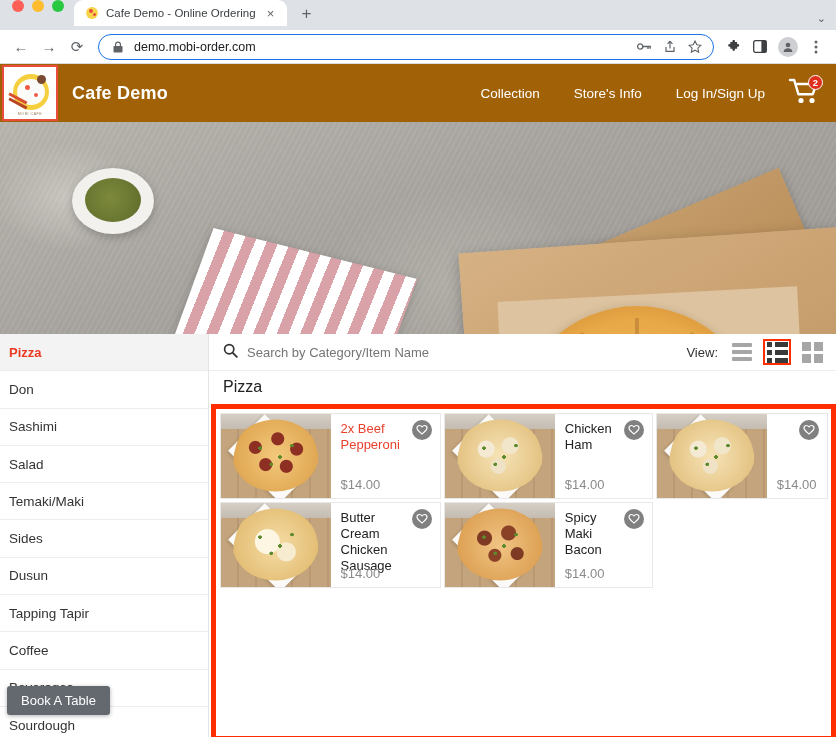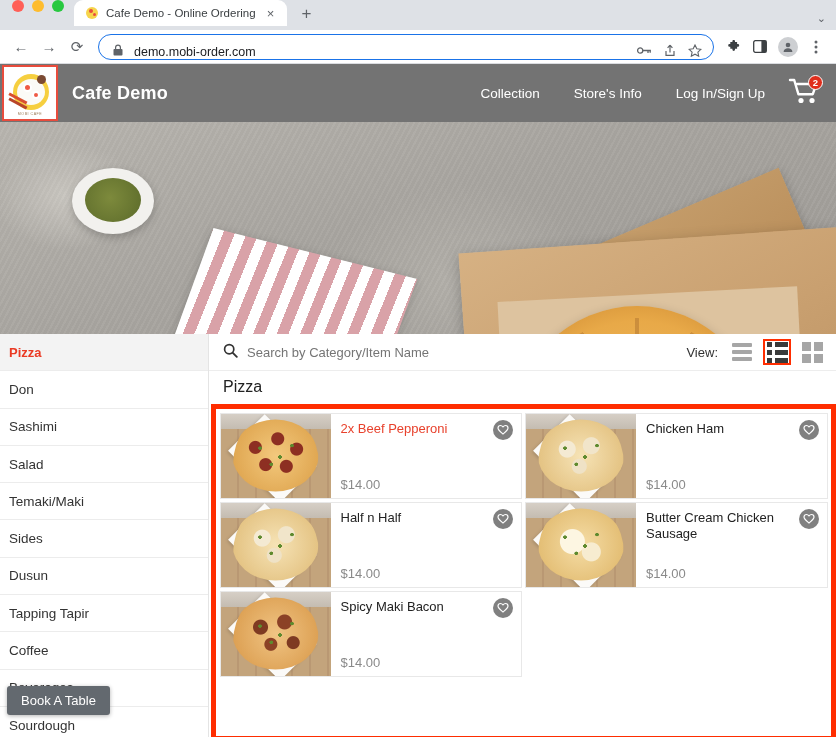--- a/index.html
+++ b/index.html
@@ -67,41 +67,41 @@
     display: flex; align-items: center; gap: 2px;
     padding: 0 8px; border-bottom: 1px solid #dadce0;
   }
   .nav-btn {
     width: 26px; height: 26px; display: flex; align-items: center;
     justify-content: center; color: #5f6368; font-size: 15px;
     border-radius: 50%; flex: 0 0 26px;
   }
   .urlbox {
     flex: 1; height: 26px; border: 1px solid #1a73e8; border-radius: 13px;
-    display: flex; align-items: flex-end; gap: 8px; padding: 0 10px;
+    display: flex; align-items: center; gap: 8px; padding: 0 10px;
     margin: 0 6px; background: #fff;
   }
   .url-text { flex: 1; font-size: 12.5px; color: #202124; }
   .omni-ic {
     width: 17px; height: 17px; display: flex; align-items: center;
     justify-content: center; color: #5f6368; font-size: 12px;
   }
   .ext-ic {
     width: 24px; height: 24px; display: flex; align-items: center;
     justify-content: center; color: #5f6368; font-size: 13px; flex: 0 0 24px;
   }
   .avatar-btn {
     width: 20px; height: 20px; border-radius: 50%; background: #cdcfd2;
     display: flex; align-items: center; justify-content: center;
     margin: 0 4px; flex: 0 0 20px;
   }
 
   
   .site-header {
-    height: 58px; background: #737373; display: flex; align-items: center;
+    height: 58px; background: #a16207; display: flex; align-items: center;
     position: relative;
   }
   .logo-box {
     width: 56px; height: 56px; background: #fff; margin-left: 2px;
     border: 2px solid #e84c3d; position: relative; flex: 0 0 56px;
     overflow: hidden;
   }
   .logo-plate {
     position: absolute; left: 9px; top: 7px; width: 36px; height: 36px;
     border-radius: 50%; background: #f6cf3f;
@@ -276,21 +276,21 @@
   .cat-title {
     height: 32px; display: flex; align-items: center; padding-left: 14px;
     font-size: 16px; color: #222; background: #fff;
   }
 
   .grid-wrap {
     position: absolute; left: 2px; right: 0; top: 70px; bottom: 0;
     border: 5px solid #ff2d00; overflow: hidden;
   }
   .grid {
-    display: grid; grid-template-columns: 1fr 1fr; gap: 0;
+    display: grid; grid-template-columns: 1fr 1fr 1fr; gap: 0;
     background: #fff; padding: 2px;
   }
   .card {
     display: flex; height: 86px; border: 1px solid #e8e8e8;
     background: #fff; position: relative; margin: 1.5px;
   }
   .card-img {
     width: 110px; flex: 0 0 110px; position: relative; overflow: hidden;
     background: linear-gradient(180deg, #cfc4b2 0%, #bda98a 18%, #b0946f 100%);
   }
@@ -627,21 +627,20 @@
 
           <div class="card">
             <div class="card-img">
               <div class="ci-board"></div>
                 <div class="ci-top"></div>
                 <div class="ci-paper"></div>
               <div class="ci-pizza p-chicken"></div>
                 <div class="ci-herb"></div>
             </div>
             <div class="card-body">
-              <div class="card-name">Half n Half</div>
               <div class="card-price">$14.00</div>
               <div class="heart">
                 <svg width="12" height="11" viewBox="0 0 12 11">
                     <path d="M6 10C3.2 7.8 1 6.2 1 4.1 1 2.6 2.1 1.5 3.5 1.5c.9 0 1.8.5 2.5 1.3.7-.8 1.6-1.3 2.5-1.3C9.9 1.5 11 2.6 11 4.1 11 6.2 8.8 7.8 6 10z" fill="none" stroke="#fff" stroke-width="1.2"></path>
                   </svg>
               </div>
             </div>
           </div>
 
 

